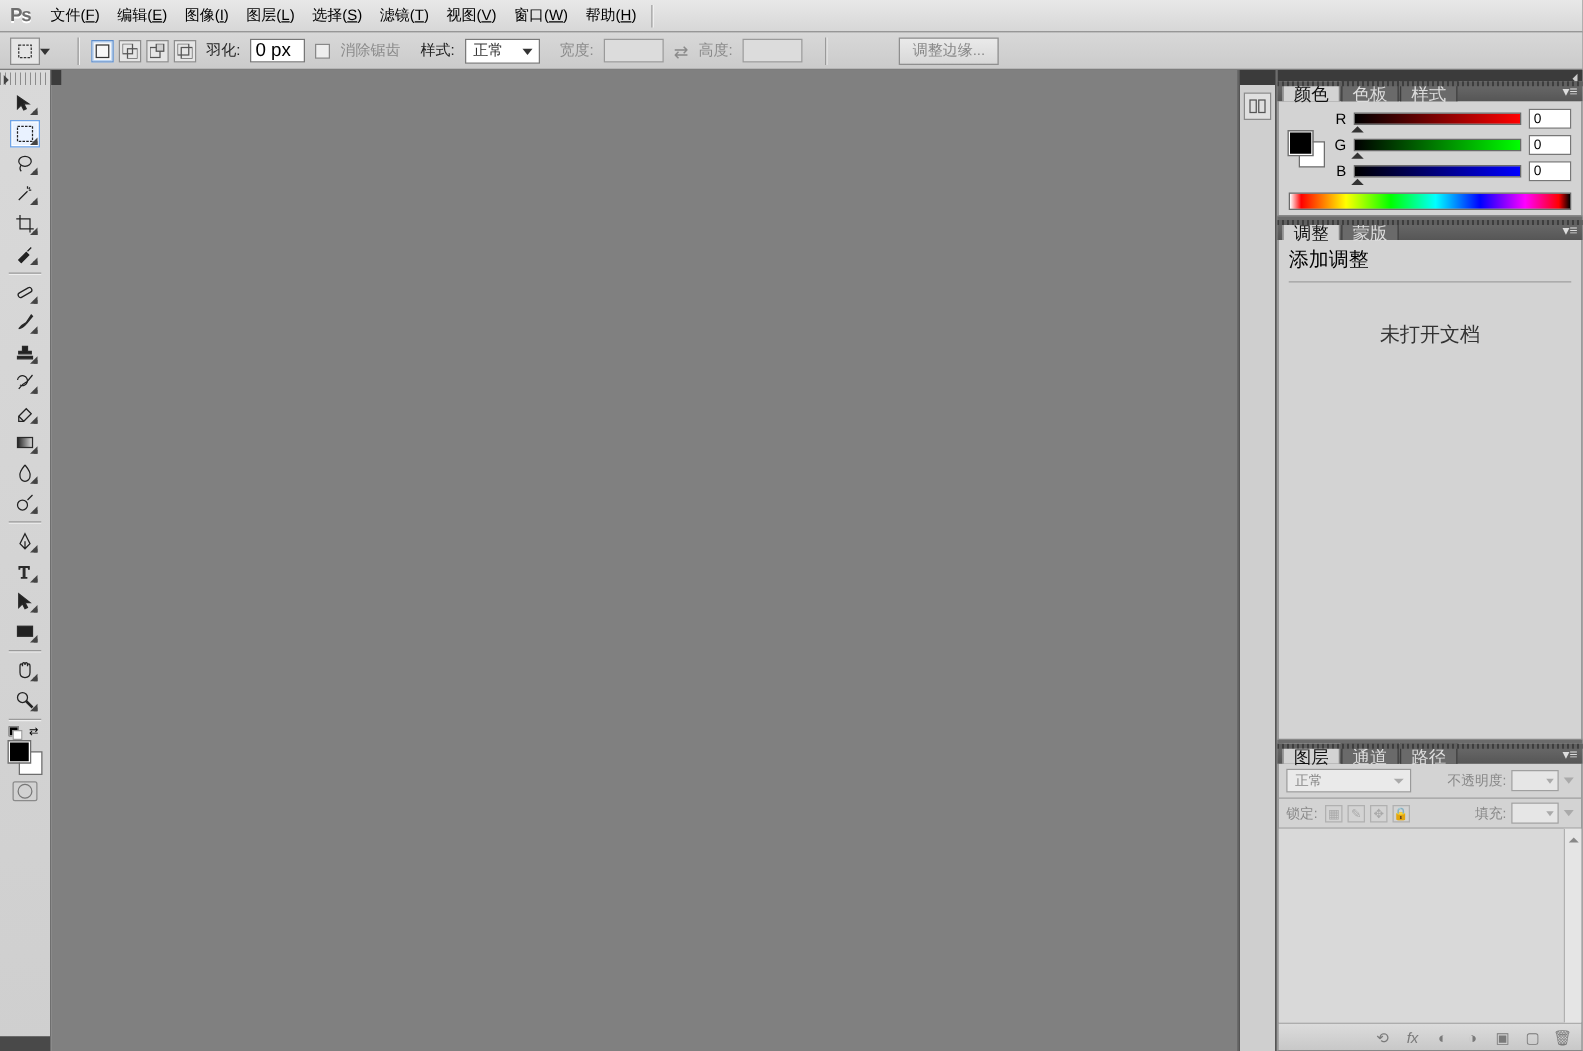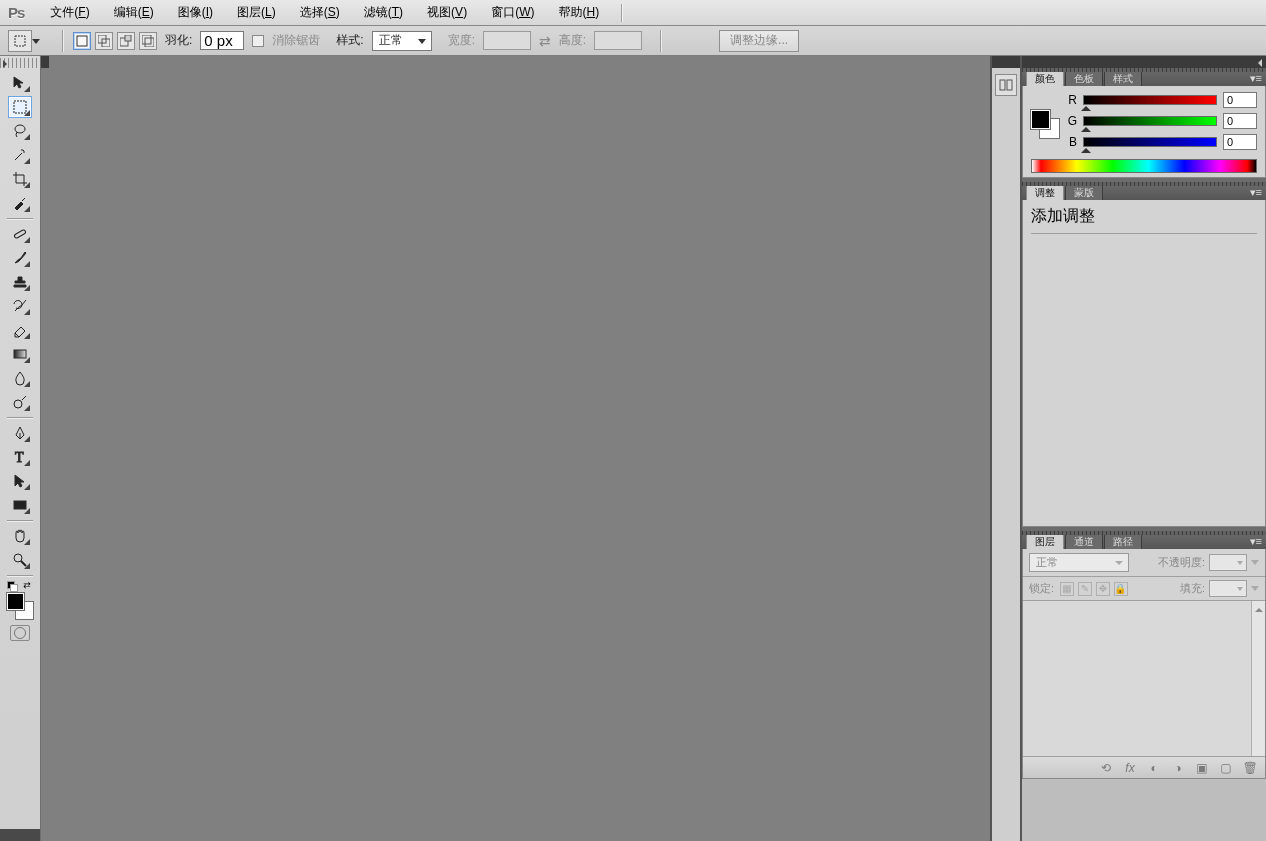--- a/index.html
+++ b/index.html
@@ -3,21 +3,21 @@
 <meta charset="utf-8">
 <style>
   * { box-sizing: border-box; margin: 0; padding: 0; user-select: none; }
   html, body { width: 1266px; height: 841px; font-family: "Microsoft YaHei", SimSun, sans-serif; font-size: 12px; overflow: hidden; }
   body { background: #bfbfbf; color: #000; }
 
   
   .menubar {
     height: 26px; background: linear-gradient(#e8e8e8,#d7d7d7);
     border-bottom: 1px solid #888; display: flex; align-items: center;
-    padding: 0 4px; gap: 12px;
+    padding: 0 4px; gap: 2px;
   }
   .ps-logo {
     font-family: "Segoe UI", Arial; font-size: 15px; font-weight: 600;
     color: #6e6e6e; text-shadow: 0 1px 0 #fff; padding: 0 8px 0 4px;
     letter-spacing: -1px;
   }
   .menu-item { padding: 3px 6px; border-radius: 2px; cursor: default; }
   .menu-item u { text-decoration: underline; }
   .menu-sep { width: 1px; height: 18px; background: #a0a0a0; margin: 0 4px; box-shadow: 1px 0 0 #f3f3f3; }
   .menu-extra { display:flex; align-items:center; gap:8px; }
@@ -143,21 +143,21 @@
   
   .minibar { width:30px; background:#cfcfcf; border-left:1px solid #555; border-right:1px solid #555; display:flex;flex-direction:column;align-items:center;}
   .minibar .handle{width:100%;height:12px;background:#3b3b3b;}
   .minibar .mini-icon{width:22px;height:22px;margin:6px 0;border:1px solid #8a8a8a;background:#e0e0e0;display:flex;align-items:center;justify-content:center;font-size:12px;}
 
   .panel-tabs {
     height:18px;background:linear-gradient(#6c6c6c,#565656);
     display:flex;align-items:flex-end;padding-left:4px;position:relative;
   }
   .panel-handle{position:absolute;left:0;right:0;top:0;height:4px;background:repeating-linear-gradient(90deg,#3e3e3e 0 1px,#606060 1px 4px);}
-  .ptab{height:16px;padding:1px 8px 0;font-size:10px;color:#ddd;background:#6a6a6a;border:1px solid #3c3c3c;border-bottom:none;margin-right:1px;}
+  .ptab{height:16px;padding:1px 8px 0;font-size:14px;color:#ddd;background:#6a6a6a;border:1px solid #3c3c3c;border-bottom:none;margin-right:1px;}
   .ptab.active{background:#d3d3d3;color:#111;border-color:#888;}
   .panel-menu{margin-left:auto;width:16px;height:16px;color:#ddd;font-size:11px;display:flex;align-items:center;justify-content:center;margin-right:2px;}
   .panel-body{background:#d3d3d3;border:1px solid #888;border-top:none;}
 
   
   .color-body{padding:6px 8px 4px;}
   .color-row{display:flex;align-items:center;gap:6px;margin-bottom:4px;}
   .fgbg-mini{width:28px;height:28px;position:relative;}
   .fgbg-mini .f{position:absolute;left:0;top:0;width:19px;height:19px;background:#000;border:1px solid #fff;outline:1px solid #6e6e6e;}
   .fgbg-mini .b{position:absolute;right:0;bottom:0;width:19px;height:19px;background:#fff;border:1px solid #fff;outline:1px solid #6e6e6e;}
@@ -484,20 +484,21 @@
 
     <div class="panel-tabs">
       <div class="panel-handle"></div>
       <div class="ptab active">调整</div>
       <div class="ptab">蒙版</div>
       <div class="panel-menu">▾≡</div>
     </div>
     <div class="panel-body adj-body">
       <div>添加调整</div>
       <hr>
+      <div class="adj-msg">未打开文档</div>
       <div class="adj-spacer"></div>
     </div>
 
     <div class="pstack-gap"></div>
 
     <div class="panel-tabs">
       <div class="panel-handle"></div>
       <div class="ptab active">图层</div>
       <div class="ptab">通道</div>
       <div class="ptab">路径</div>

